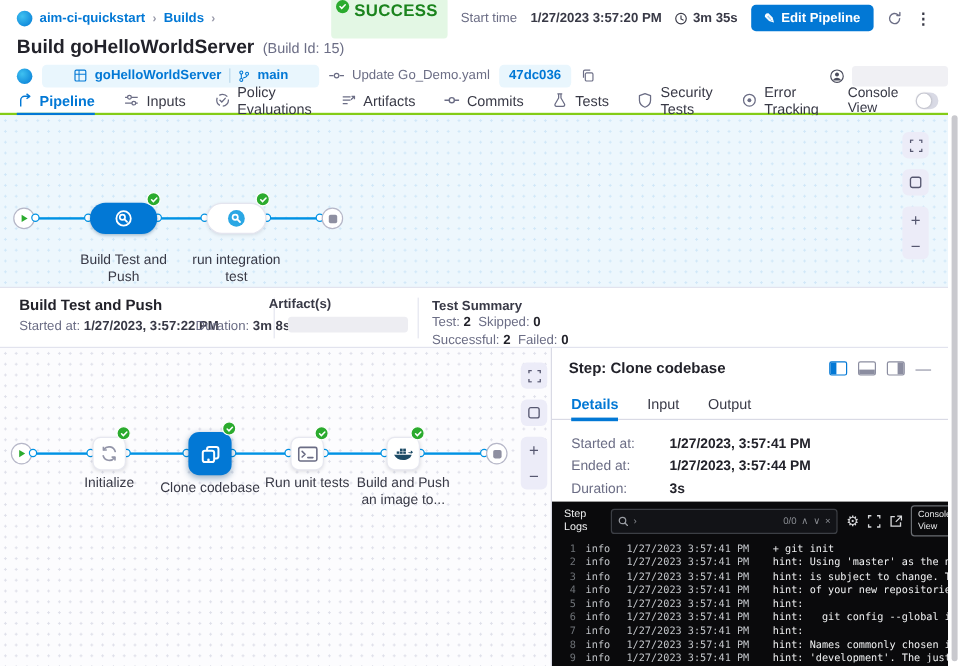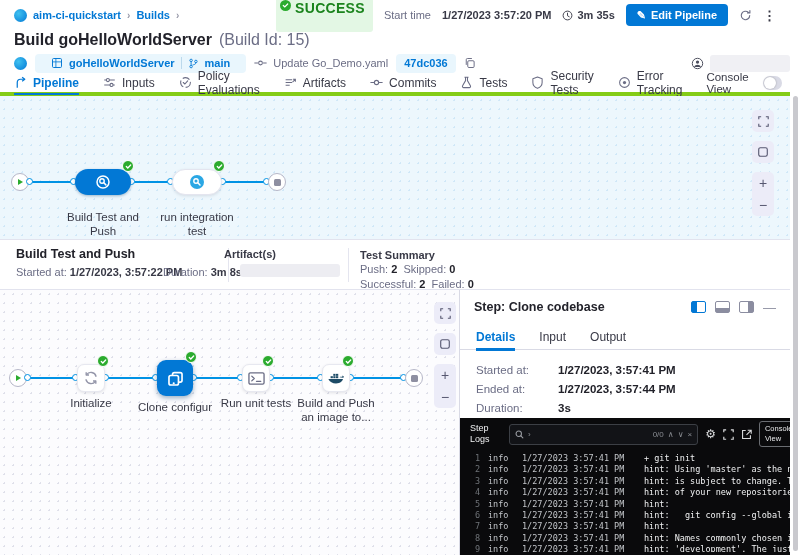--- a/index.html
+++ b/index.html
@@ -23,32 +23,32 @@
   .dur{display:flex;align-items:center;gap:4px}
   .btn-primary{background:#0278d5;color:#fff;border:none;font-size:11px;font-weight:600;height:22px;
                padding:0 11px;border-radius:4px;display:flex;align-items:center;gap:5px;cursor:pointer;
                font-family:"Liberation Sans",sans-serif}
   .icon-btn{color:#6b6d85;font-size:13px;cursor:pointer;display:flex;align-items:center}
   .kebab{font-size:13px;color:#383946;font-weight:700;letter-spacing:0}
 
   
   .title-row{position:absolute;left:14px;top:31px;display:flex;align-items:baseline;gap:7px}
   .page-title{font-size:16px;font-weight:700;color:#22222a}
-  .build-id{font-size:16px;color:#6b6d85}
+  .build-id{font-size:12px;color:#6b6d85}
   .repo-row{position:absolute;left:14px;top:53px;width:776px;height:20px;display:flex;align-items:center;gap:8px}
-  .pill{background:#e9f6fd;color:#0278d5;font-size:11px;font-weight:600;height:19px;padding:0 16px;
+  .pill{background:#e9f6fd;color:#0278d5;font-size:11px;font-weight:600;height:19px;padding:0 26px;
         border-radius:4px;display:flex;align-items:center;gap:6px}
   .pill-div{width:1px;height:12px;background:#bcd9ec}
   .commit-msg{color:#6b6d85;font-size:11px;display:flex;align-items:center;gap:6px}
   .sha{background:#e9f6fd;color:#0278d5;font-weight:700;font-size:11px;height:19px;padding:0 8px;border-radius:4px;display:flex;align-items:center}
   .user-area{margin-left:auto;display:flex;align-items:center;gap:6px;padding-right:0}
   .redacted{width:80px;height:17px;border-radius:3px;background:#f0f0f4}
 
   
-  .tabbar{position:absolute;left:0;top:73px;width:790px;height:23px;border-bottom:4px solid #84cc16;
+  .tabbar{position:absolute;left:0;top:73px;width:790px;height:23px;border-bottom:2px solid #84cc16;
           display:flex;align-items:center;gap:24px;padding:0 14px}
   .tab{position:relative;height:23px;display:flex;gap:6px;align-items:center;font-size:12px;color:#383946;cursor:pointer}
   .tab .ticon{color:#6b6d85;display:flex}
   .tab.active{color:#0278d5;font-weight:700}
   .tab.active .ticon{color:#0278d5}
   .tab.active::after{content:"";position:absolute;left:0;right:0;bottom:-1px;height:2px;background:#0278d5}
   .console-toggle{margin-left:auto;display:flex;align-items:center;gap:7px;font-size:11.5px;color:#383946}
   .switch{width:26px;height:14px;border-radius:8px;background:#d9dae5;position:relative;cursor:pointer}
   .switch::after{content:"";position:absolute;left:1px;top:1px;width:12px;height:12px;border-radius:50%;background:#fff;box-shadow:0 0 2px rgba(0,0,0,.3)}
 
@@ -377,21 +377,21 @@
       <span class="lbl">Duration:</span>
       <span class="val">3m 8s</span>
     </div>
     <div class="ss-div" style="left:228px"></div>
     <div class="ss-art-lbl">Artifact(s)</div>
     <div class="ss-art-blob"></div>
     <div class="ss-div" style="left:348px"></div>
     <div class="ss-test">
       <div style="font-weight:700;color:#383946">Test Summary</div>
       <div>
-        <span class="lbl">Push:</span>
+        <span class="lbl">Test:</span>
         <b>2</b>&nbsp;
         <span class="lbl">Skipped:</span>
         <b>0</b>
       </div>
       <div>
         <span class="lbl">Successful:</span>
         <b>2</b>&nbsp;
         <span class="lbl">Failed:</span>
         <b>0</b>
       </div>
@@ -478,21 +478,21 @@
       </div>
 
     <div class="edge" style="left:350px;top:87px;width:55px"></div>
     <div class="edot" style="left:347px;top:84px"></div>
     <div class="edot" style="left:400px;top:84px"></div>
     <div class="endpoint" style="left:405px;top:79px">
       <span class="stop-sq"></span>
     </div>
 
     <div class="node-label" style="left:51px;width:80px;top:106px">Initialize</div>
-    <div class="node-label" style="left:130px;width:90px;top:110px">Clone configur</div>
+    <div class="node-label" style="left:130px;width:90px;top:110px">Clone codebase</div>
     <div class="node-label" style="left:216px;width:80px;top:106px">Run unit tests</div>
     <div class="node-label" style="left:292px;width:88px;top:106px">Build and Push an image to...</div>
 
     <div class="canvas-ctrls" style="left:434px;top:12px">
       <span class="cbtn">
           <svg width="11" height="11" viewBox="0 0 14 14">
             <path d="M1 4V1h3M10 1h3v3M13 10v3h-3M4 13H1v-3" fill="none" stroke="currentColor" stroke-width="1.4"></path>
           </svg>
         </span>
       <span class="cbtn">

